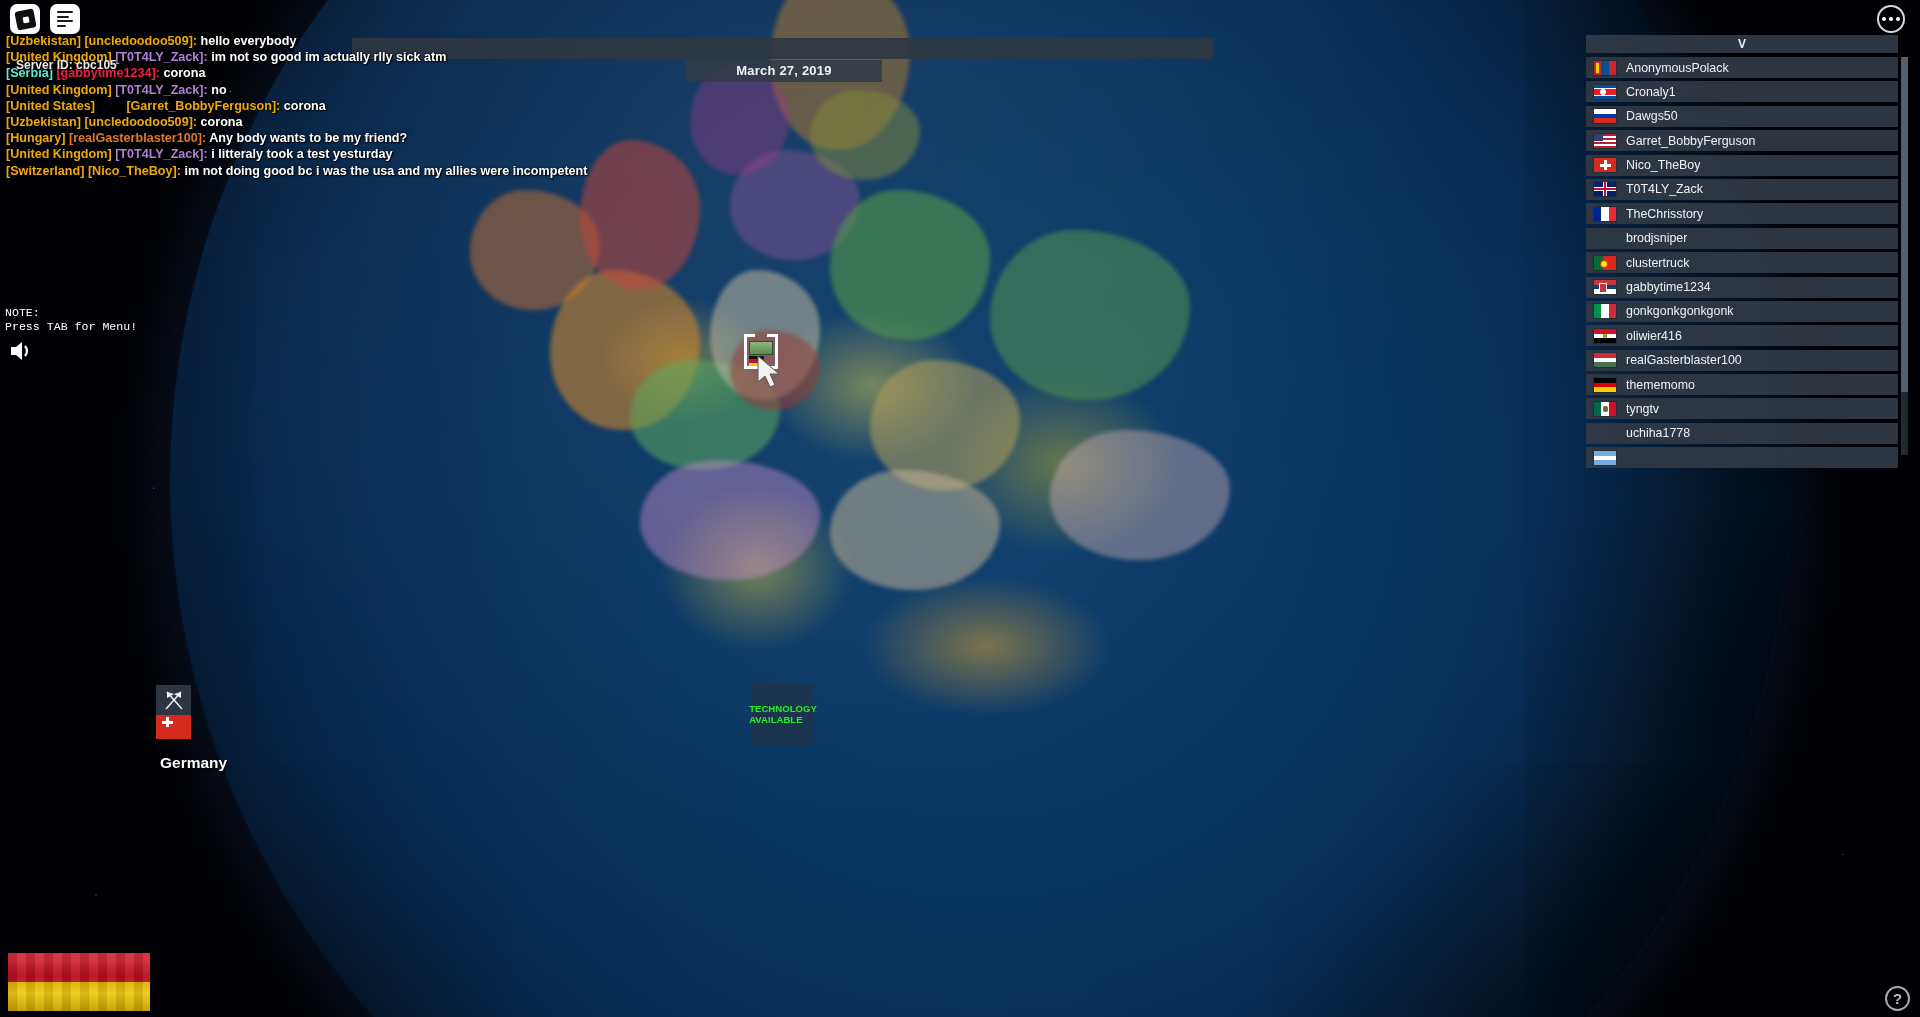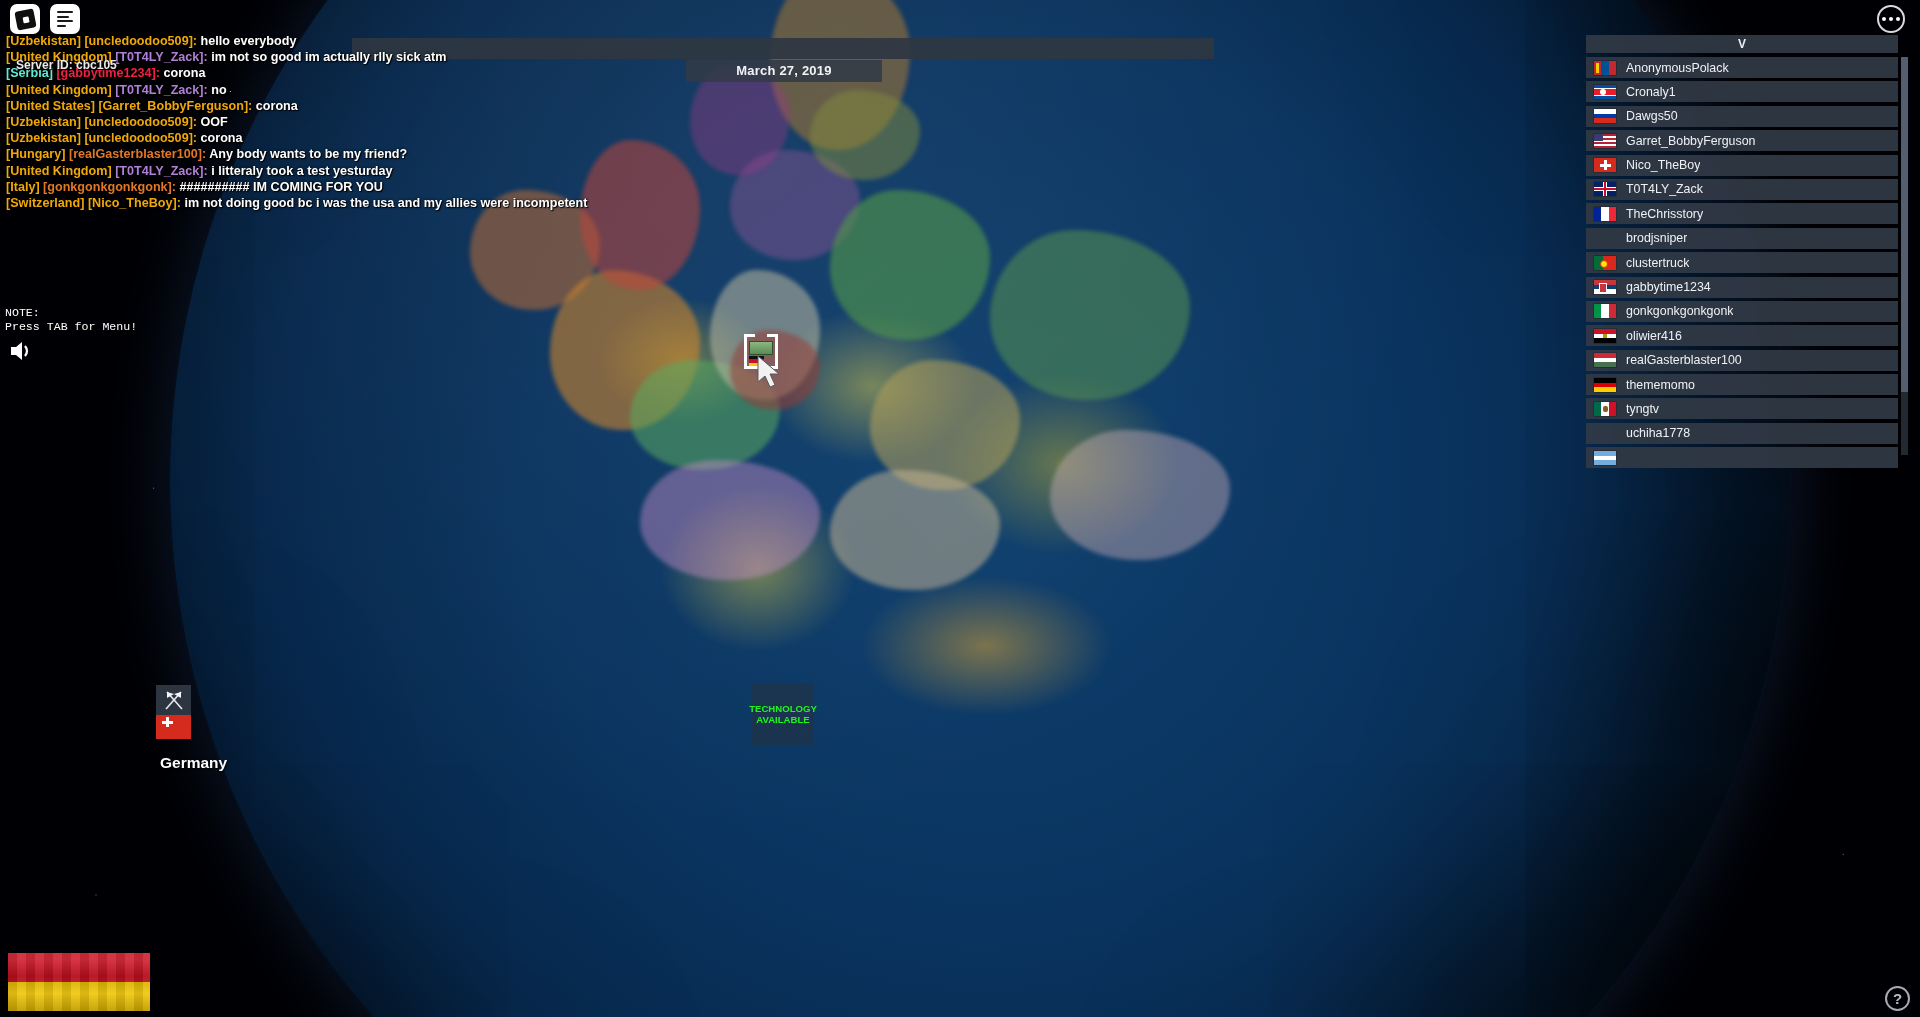--- a/index.html
+++ b/index.html
@@ -229,21 +229,21 @@
   .fl-de { background: linear-gradient(#000 0 33%, #dd0000 33% 66%, #ffce00 66%) !important; }
   .fl-mx { background: linear-gradient(90deg,#006847 0 33%, #fff 33% 66%, #ce1126 66%) !important; position:relative; }
   .fl-mx:after{content:'';position:absolute;left:9px;top:4px;width:5px;height:6px;background:#8b5a2b;border-radius:2px;}
   .fl-ar { background: linear-gradient(#74acdf 0 33%, #fff 33% 66%, #74acdf 66%) !important; }
 
   
   #tech-tip {
     position:absolute; left:752px; top:683px; width:62px; height:62px;
     background: rgba(40,48,58,.52);
     z-index:28;
-    display:flex; align-items:center; justify-content:center; text-align:center;
+    display:flex; align-items:center; justify-content:center; 
   }
   #tech-tip span {
     color:#21f321; font-size:9.6px; font-weight:bold; line-height:11.5px;
     font-family:"Liberation Sans", sans-serif;
   }
 
   
   #map-modes { position:absolute; right:22px; bottom:234px; z-index:30; width:312px; }
   .mm-grid { display:grid; grid-template-columns: repeat(3, 1fr); gap:3px; }
   .mm-btn {
@@ -358,26 +358,24 @@
     </div>
   </div>
 
   <div id="chat-input-bar" placeholder=""></div>
 
   <div id="chat-log">
       <div class="chat-line"><span class="c-tag" style="color: rgb(240, 168, 8);">[Uzbekistan] </span><span class="c-user" style="color: rgb(240, 168, 8);">[uncledoodoo509]: </span><span class="c-msg">hello everybody</span></div>
       <div class="chat-line"><span class="c-tag" style="color: rgb(240, 168, 8);">[United Kingdom] </span><span class="c-user" style="color: rgb(176, 128, 216);">[T0T4LY_Zack]: </span><span class="c-msg">im not so good im actually rlly sick atm</span></div>
       <div class="chat-line"><span class="c-tag" style="color: #5eead4;">[Serbia] </span><span class="c-user" style="color: rgb(240, 32, 64);">[gabbytime1234]: </span><span class="c-msg">corona</span></div>
       <div class="chat-line"><span class="c-tag" style="color: rgb(240, 168, 8);">[United Kingdom] </span><span class="c-user" style="color: rgb(176, 128, 216);">[T0T4LY_Zack]: </span><span class="c-msg">no</span></div>
-      <div class="chat-line"><span class="c-tag" style="color: rgb(240, 168, 8);">[United States] </span><span class="c-user" style="color: rgb(240, 168, 8);">[Garret_BobbyFerguson]: </span><span class="c-msg">corona</span></div>
-      <div class="chat-line"><span class="c-tag" style="color: rgb(240, 168, 8);">[Uzbekistan] </span><span class="c-user" style="color: rgb(240, 168, 8);">[uncledoodoo509]: </span><span class="c-msg">OOF</span></div>
+      <div class="chat-line"><span class="c-tag" style="color: rgb(240, 168, 8);">[United States] </span><span class="c-user" style="color: rgb(240, 168, 8); margin-left: 28px;">[Garret_BobbyFerguson]: </span><span class="c-msg">corona</span></div>
       <div class="chat-line"><span class="c-tag" style="color: rgb(240, 168, 8);">[Uzbekistan] </span><span class="c-user" style="color: rgb(240, 168, 8);">[uncledoodoo509]: </span><span class="c-msg">corona</span></div>
       <div class="chat-line"><span class="c-tag" style="color: rgb(240, 168, 8);">[Hungary] </span><span class="c-user" style="color: rgb(224, 120, 40); text-align: center;">[realGasterblaster100]: </span><span class="c-msg">Any body wants to be my friend?</span></div>
       <div class="chat-line"><span class="c-tag" style="color: rgb(240, 168, 8);">[United Kingdom] </span><span class="c-user" style="color: rgb(176, 128, 216);">[T0T4LY_Zack]: </span><span class="c-msg">i litteraly took a test yesturday</span></div>
-      <div class="chat-line"><span class="c-tag" style="color: rgb(240, 168, 8);">[Italy] </span><span class="c-user" style="color: rgb(224, 120, 40);">[gonkgonkgonkgonk]: </span><span class="c-msg">########## IM COMING FOR YOU</span></div>
       <div class="chat-line"><span class="c-tag" style="color: rgb(240, 168, 8);">[Switzerland] </span><span class="c-user" style="color: rgb(240, 168, 8);">[Nico_TheBoy]: </span><span class="c-msg">im not doing good bc i was the usa and my allies were incompetent</span></div>
     </div>
 
   <div id="server-id">Server ID: cbc105</div>
 
   <div id="date-pill">March 27, 2019</div>
 
   <div id="more-menu">
     <i></i>
       <i></i>

